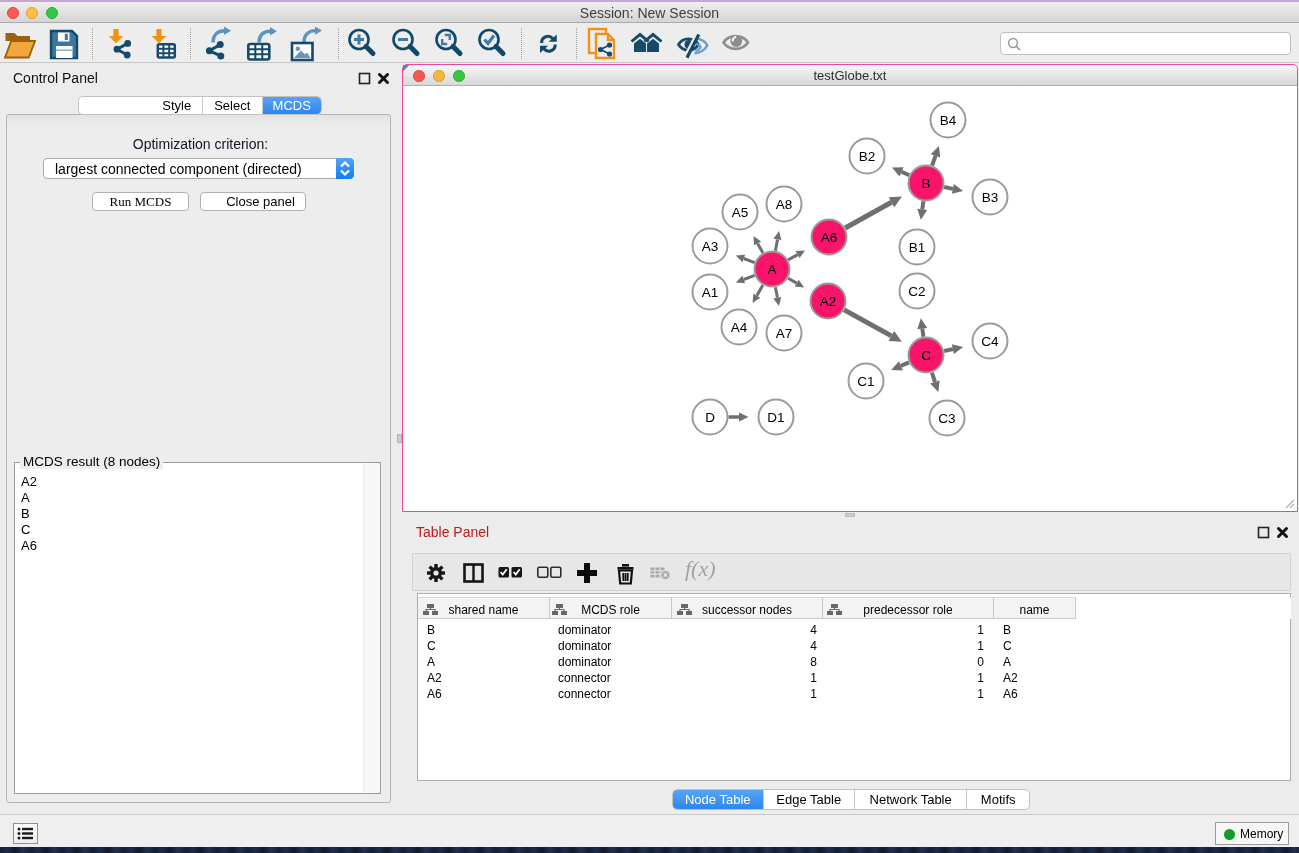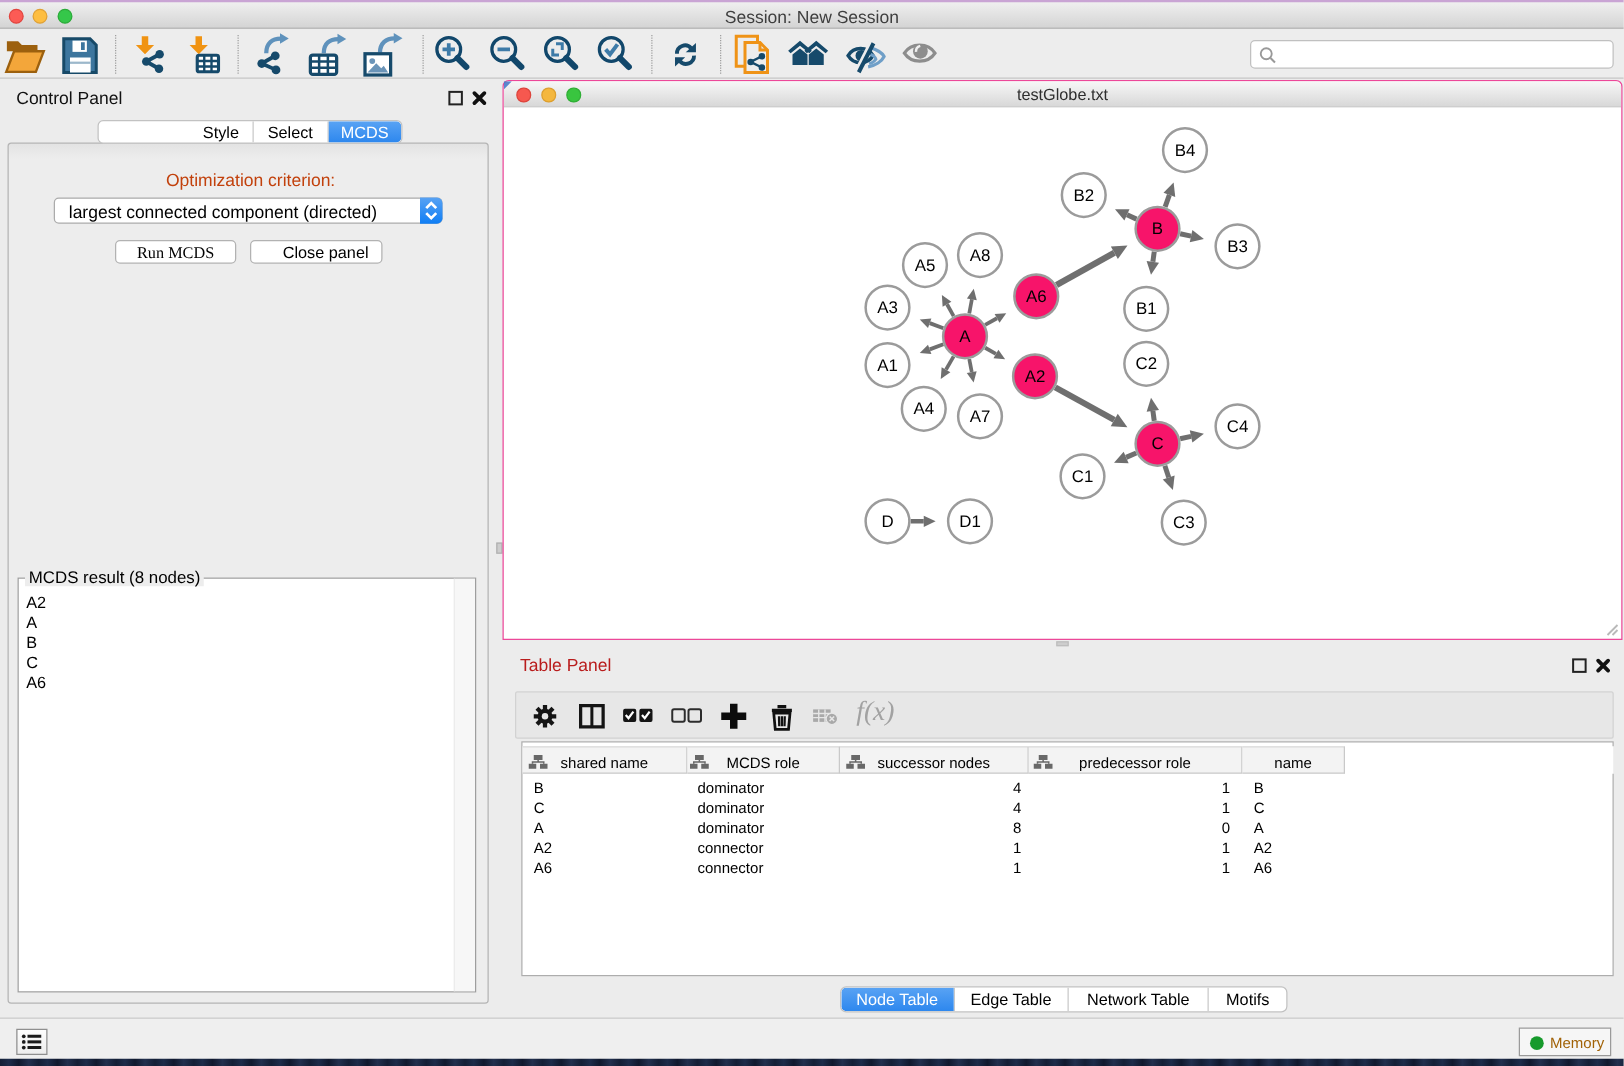--- a/index.html
+++ b/index.html
@@ -15,21 +15,21 @@
 .tsep { position:absolute; top:4px; width:0; height:31px; border-left:1px dotted #9f9f9f; }
 #search { left:1000px; top:8px; width:291px; height:23px; background:#fff; border:1px solid #c0c0c0; border-radius:4px; }
 
 #cptitle { left:13px; top:70px; font-size:14px; color:#111; }
 .winbtns { position:absolute; font-size:12px; color:#111; }
 #cpane { left:6px; top:114px; width:385px; height:689px; border:1px solid #b4b4b4; border-radius:3px; background:linear-gradient(#e3e3e3,#ededed 12px); }
 .segtabs { position:absolute; display:flex; height:19px; border:1px solid #c2c2c2; border-radius:4.5px; background:#fff; overflow:hidden; font-size:13px; }
 .segtabs .seg { display:flex; align-items:center; justify-content:center; border-right:1px solid #c9c9c9; color:#000; }
 .segtabs .seg:last-child { border-right:none; }
 .segtabs .sel { background:linear-gradient(#59a3f4,#2d87ee); color:#fff; }
-#optlabel { left:6px; top:136px; width:389px; text-align:center; font-size:14px; color:#c2410c; }
+#optlabel { left:6px; top:136px; width:389px; text-align:center; font-size:14px; color:#0f172a; }
 #combo { left:43px; top:158px; width:311px; height:21px; background:#fff; border:1px solid #ababab; border-radius:4px; font-size:13.5px; }
 #combo .ctext { position:absolute; left:11px; top:1.5px; font-size:14px; }
 #combo .cap { position:absolute; right:-1px; top:-1px; width:18px; height:21px; border-radius:0 4.5px 4.5px 0; background:linear-gradient(#58a2f3,#0f7ef5); }
 .btn { position:absolute; height:19px; background:#fff; border:1px solid #b2b2b2; border-radius:4px; font-size:13px; display:flex; align-items:center; justify-content:center; color:#000; }
 
 #mcdsbox { left:14px; top:462px; width:367px; height:332px; border:1px solid #9e9e9e; background:#fff; }
 #mcdslegend { left:20px; top:454px; background:#ededed; padding:0 3px; font-size:13.5px; color:#000; }
 #mcdslist { left:21px; top:474px; font-size:13px; color:#000; line-height:16px; }
 #mcdsscroll { left:363px; top:463px; width:17px; height:330px; background:#f7f7f7; border-left:1px solid #ececec; }
 
@@ -469,15 +469,15 @@
         <circle cx="5" cy="9.5" r="1.5"></circle>
         <circle cx="5" cy="14" r="1.5"></circle>
       <rect x="8" y="3.8" width="11" height="2.4"></rect>
         <rect x="8" y="8.3" width="11" height="2.4"></rect>
         <rect x="8" y="12.8" width="11" height="2.4"></rect>
     </g>
   </svg>
 </div>
 <div class="abs" id="membtn">
   <div class="abs" style="left:8px;top:5.5px;width:11px;height:11px;border-radius:50%;background:#179a2c;"></div>
-  <div class="abs" style="left:24px;top:4px;color:#a16207;">Memory</div>
+  <div class="abs" style="left:24px;top:4px;color:#000000;">Memory</div>
 </div>
 <div class="abs" id="darkstrip"></div>
 
 </body></html>

